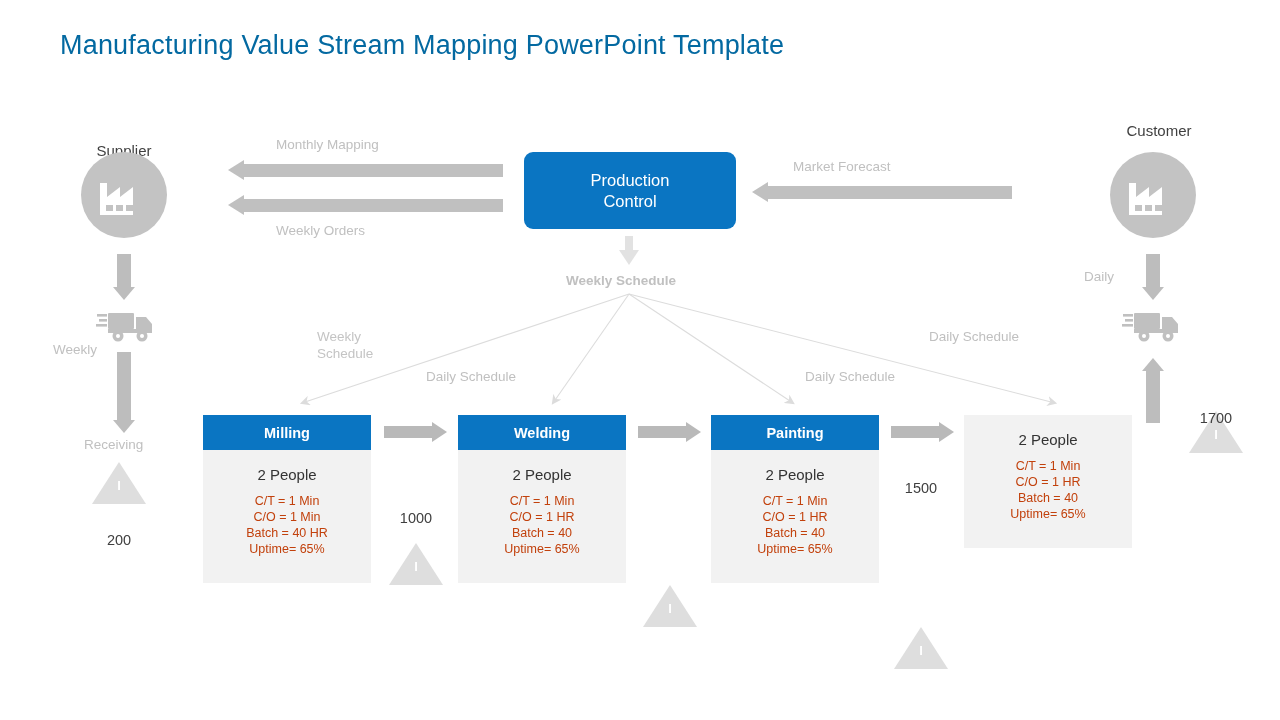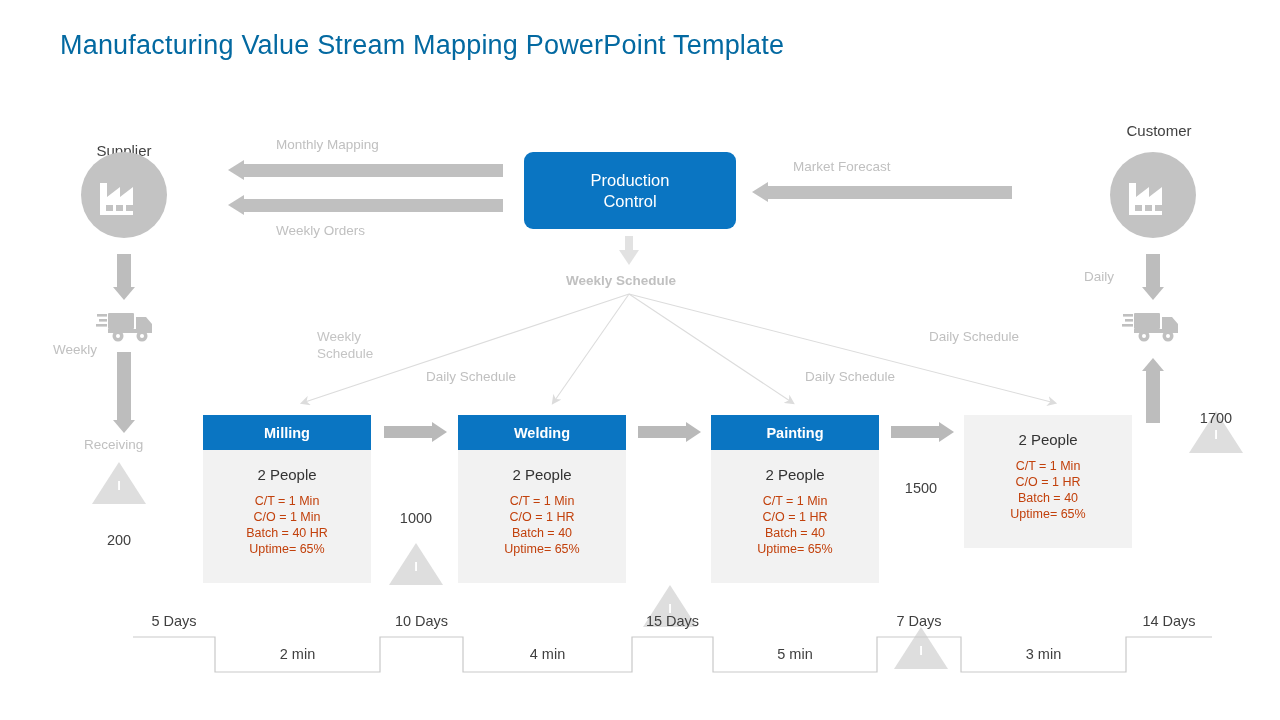--- a/index.html
+++ b/index.html
@@ -319,31 +319,14 @@
   <div class="abs push" style="left:891px;top:422px;width:63px;" data-name="push-arrow-painting-inspection">
     <div class="shaft" style="flex:1;"></div>
       <div class="head"></div>
   </div>
   <div class="abs tri" style="left:894px;top:459px;" data-name="wip-triangle-3">
     <div class="shape"></div>
     <div class="ltr" data-name="inventory-letter">I</div>
   </div>
   <div class="abs inv-num" style="left:894px;top:480px;width:54px;" data-name="wip-value-3">1500</div>
 
-  <div class="abs" id="ladder" data-name="timeline-ladder">
-    <svg width="1280" height="100" viewBox="0 0 1280 100" aria-hidden="true">
-      <path d="M133,41 L215,41 L215,76 L380,76 L380,41 L463,41 L463,76 L632,76 L632,41 L713,41
-               L713,76 L877,76 L877,41 L961,41 L961,76 L1126,76 L1126,41 L1212,41" fill="none" stroke="#c9c9c9" stroke-width="1.2"></path>
-    </svg>
-
-    <div class="lad-days" style="left:133px;top:17px;width:82px;" data-name="lead-time-1">5 Days</div>
-    <div class="lad-days" style="left:380px;top:17px;width:83px;" data-name="lead-time-2">10 Days</div>
-    <div class="lad-days" style="left:632px;top:17px;width:81px;" data-name="lead-time-3">15 Days</div>
-    <div class="lad-days" style="left:877px;top:17px;width:84px;" data-name="lead-time-4">7 Days</div>
-    <div class="lad-days" style="left:1126px;top:17px;width:86px;" data-name="lead-time-5">14 Days</div>
-
-    <div class="lad-min" style="left:215px;top:50px;width:165px;" data-name="process-time-1">2 min</div>
-    <div class="lad-min" style="left:463px;top:50px;width:169px;" data-name="process-time-2">4 min</div>
-    <div class="lad-min" style="left:713px;top:50px;width:164px;" data-name="process-time-3">5 min</div>
-    <div class="lad-min" style="left:961px;top:50px;width:165px;" data-name="process-time-4">3 min</div>
-  </div>
 
 </div>
 
 </body></html>

